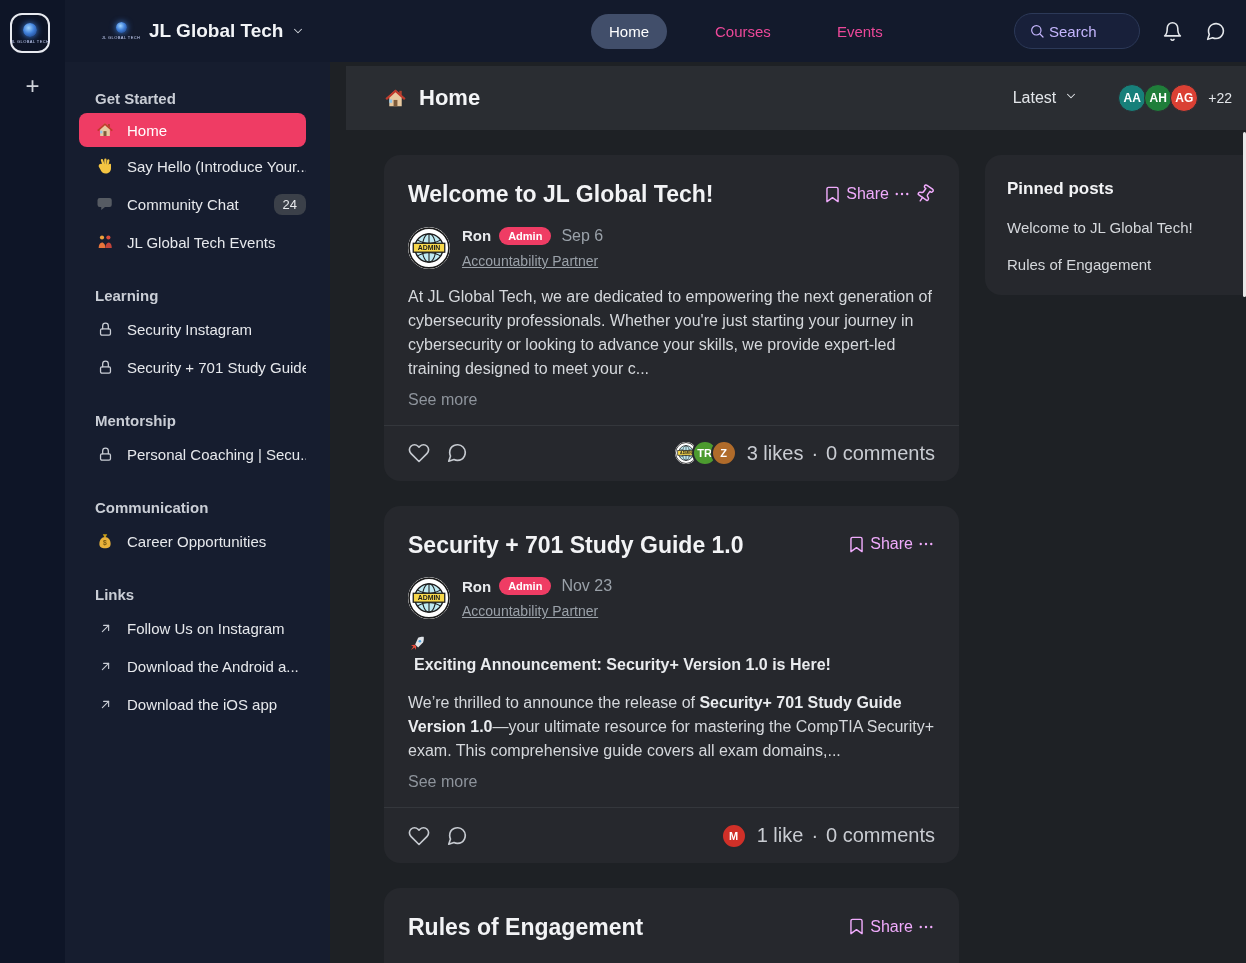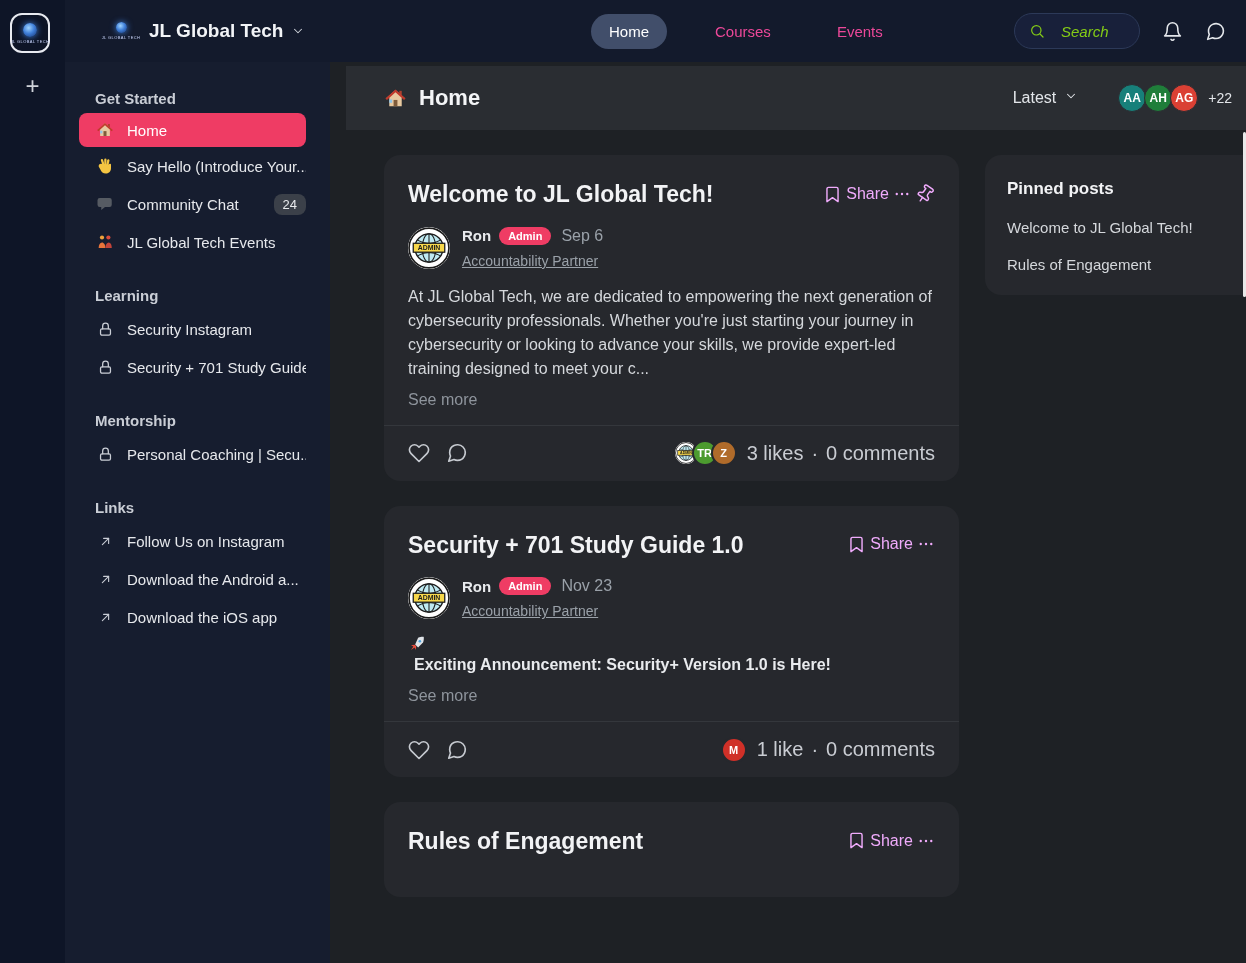--- a/index.html
+++ b/index.html
@@ -23,23 +23,23 @@
   .topbar { position:absolute; left:65px; top:0; width:1181px; height:62px; background:#131a2c;
             display:flex; align-items:center; z-index:4; }
   .tb-logo { margin-left:38px; width:36px; height:28px; display:flex; flex-direction:column;
              align-items:center; justify-content:center; }
   .tb-title { margin-left:10px; font-size:19px; font-weight:bold; color:#f2f4f7; }
   .tb-chev { margin-left:8px; color:#cfd3da; display:flex; }
   .tb-nav { position:absolute; left:526px; display:flex; align-items:center; gap:30px; }
   .tab { font-size:15px; color:#ec4899; padding:9px 18px; border-radius:999px; cursor:pointer; }
   .tab.active { background:#414e6a; color:#ffffff; }
   .tb-right { position:absolute; right:20px; display:flex; align-items:center; gap:22px; }
-  .search-pill { display:flex; align-items:center; gap:16px; width:126px; height:36px; border-radius:18px;
-                 border:1px solid #2c3958; background:#18203a; padding:0 14px; color:#84cc16;
-                 font-size:15px; cursor:pointer;font-style:italic; }
+  .search-pill { display:flex; align-items:center; gap:4px; width:126px; height:36px; border-radius:18px;
+                 border:1px solid #2c3958; background:#18203a; padding:0 14px; color:#c4b5fd;
+                 font-size:15px; cursor:pointer; }
   .tb-icon { color:#e3e6ea; display:flex; cursor:pointer; }
 
   
   .sidebar { position:absolute; left:49px; top:62px; width:281px; height:901px; background:#161d2f;
              border-left:5px solid #be185d; padding:28px 24px 0 41px; overflow:hidden; }
   .side-section { margin-bottom:26px; }
   .side-title { font-size:15px; font-weight:bold; color:#c9cdd5; margin-bottom:6px; }
   .side-item { display:flex; align-items:center; height:38px; color:#e6e8ec; font-size:15px;
                cursor:pointer; position:relative; border-radius:8px; }
   .side-item .icn { width:20px; display:flex; justify-content:center; margin-right:12px; color:#c9cdd5; flex:none; }
@@ -229,20 +229,33 @@
         <span class="icon icn">
           <svg width="17" height="17" viewBox="0 0 24 24" fill="none" stroke="currentColor" stroke-width="1.8" stroke-linecap="round" stroke-linejoin="round">
             <rect x="5" y="11" width="14" height="9" rx="2"></rect>
             <path d="M8 11V7a4 4 0 0 1 8 0v4"></path>
           </svg>
         </span>
         <span class="lbl">Personal Coaching | Secu...</span>
       </div>
     </div>
     <div class="side-section">
+      <div class="side-title">Communication</div>
+      <div class="side-item">
+        <span class="icon icn">
+          <svg width="18" height="18" viewBox="0 0 24 24">
+            <path d="M9 3h6l-2 3.5h-2z" fill="#caa017"></path>
+            <path d="M12 6.5c-4.5 0-7.5 4.3-7.5 9S7.5 21.5 12 21.5s7.5-1.3 7.5-6-3-9-7.5-9z" fill="#e9b23a"></path>
+            <text x="12" y="17.5" font-size="9" text-anchor="middle" fill="#7a5a10" font-weight="bold" font-family="Liberation Sans, sans-serif">$</text>
+          </svg>
+        </span>
+        <span class="lbl">Career Opportunities</span>
+      </div>
+    </div>
+    <div class="side-section">
       <div class="side-title">Links</div>
       <div class="side-item">
         <span class="icon icn">
           <svg width="15" height="15" viewBox="0 0 24 24" fill="none" stroke="currentColor" stroke-width="1.8" stroke-linecap="round" stroke-linejoin="round">
             <line x1="7" y1="17" x2="17" y2="7"></line>
             <polyline points="9 7 17 7 17 15"></polyline>
           </svg>
         </span>
         <span class="lbl">Follow Us on Instagram</span>
       </div>
@@ -415,20 +428,21 @@
             </div>
             <div class="a-sub">Accountability Partner</div>
           </div>
         </div>
         <div class="body">
           <p><span class="icon" style="margin-right: 6px;"><svg width="18" height="18" viewBox="0 0 24 24" style="vertical-align:-3px">
                 <path d="M13.5 3.5C17 2 21 2.5 21 2.5s.5 4-1 7.5l-6.5 6.5-4-4z" fill="#dfe3e8"></path>
                 <circle cx="15.8" cy="8.2" r="1.7" fill="#4aa3df"></circle>
                 <path d="M9 13l-5 .8 3.2 1.4L4 20l4.8-3.2 1.4 3.2L11 15z" fill="#e74c3c"></path>
               </svg></span><b>Exciting Announcement: Security+ Version 1.0 is Here!</b></p>
+          <p><span>We’re thrilled to announce the release of </span><b>Security+ 701 Study Guide Version 1.0</b><span>—your ultimate resource for mastering the CompTIA Security+ exam. This comprehensive guide covers all exam domains,...</span></p>
         </div>
         <div class="see-more">See more</div>
         <div class="card-footer">
           <div class="foot-icons">
             <span class="icon">
               <svg width="22" height="22" viewBox="0 0 24 24" fill="none" stroke="currentColor" stroke-width="1.8" stroke-linecap="round" stroke-linejoin="round">
                 <path d="M20.84 4.61a5.5 5.5 0 0 0-7.78 0L12 5.67l-1.06-1.06a5.5 5.5 0 0 0-7.78 7.78l1.06 1.06L12 21.23l7.78-7.78 1.06-1.06a5.5 5.5 0 0 0 0-7.78z"></path>
               </svg>
             </span>
             <span class="icon">

